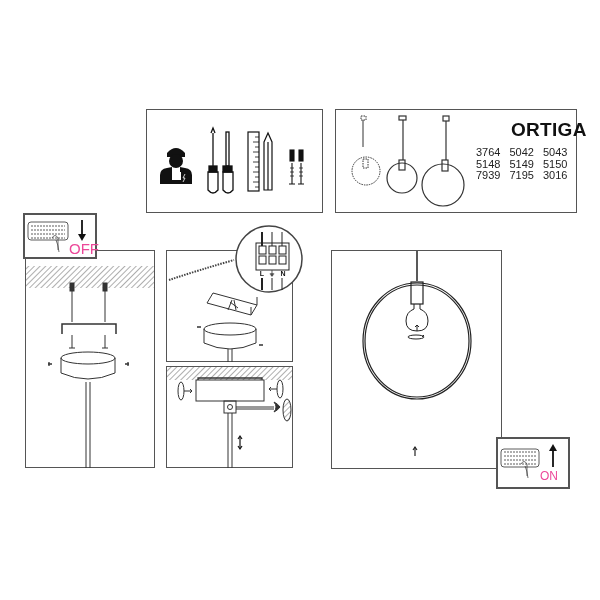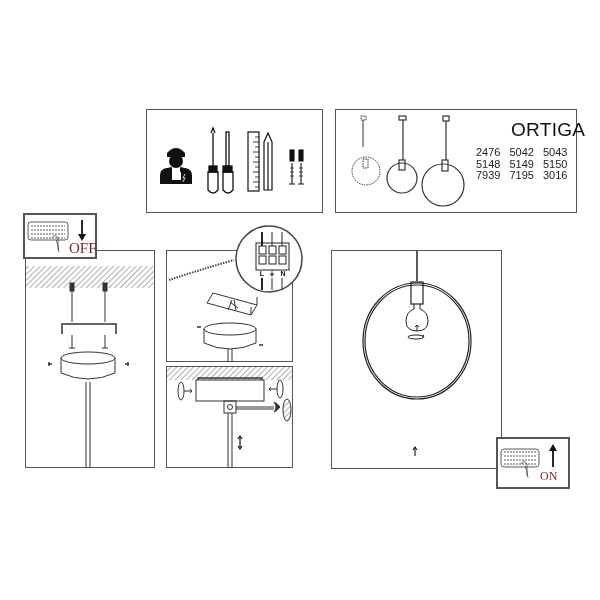--- a/index.html
+++ b/index.html
@@ -1,22 +1,22 @@
 <!DOCTYPE html>
 <html><head>
 <meta charset="utf-8">
 <style>
   html, body { margin:0; padding:0; background:#ffffff; }
   body { width:600px; height:600px; position:relative; overflow:hidden; font-family:"Liberation Sans", sans-serif; color:#111; }
   .box { position:absolute; border:1.6px solid #555; background:#fff; box-sizing:border-box; }
   svg { position:absolute; left:0; top:0; }
-  .title { position:absolute; font-weight:normal; font-size:19px; letter-spacing:0.3px; color:#111; }
+  .title { position:absolute; font-weight:bold; font-size:19px; letter-spacing:0.3px; color:#111; }
   .codes { position:absolute; font-size:11px; line-height:11.5px; color:#222; }
   .codes .row { display:flex; gap:9px; }
-  .sw-label { position:absolute; font-size:16px; color:#7f1d1d; font-family:Liberation Serif, serif; }
+  .sw-label { position:absolute; font-size:16px; color:#ec4899; font-family:Liberation Sans, sans-serif; }
 </style>
 </head>
 <body>
 
 <div class="box" style="left:146px;top:109px;width:177px;height:104px;"></div>
 <svg width="600" height="600">
 
   <g fill="#111">
     <path d="M167 153 q9 -10 18 0 v4 h-18z"></path>
     <circle cx="176" cy="161" r="7"></circle>
@@ -88,21 +88,21 @@
       <rect x="443" y="116" width="6" height="5"></rect>
       <line x1="446" y1="121" x2="446" y2="160"></line>
       <circle cx="443" cy="185" r="21"></circle>
       <rect x="442" y="160" width="6" height="11"></rect>
     </g>
   </g>
 </svg>
 <div class="title" style="left:511px;top:119px;">ORTIGA</div>
 <div class="codes" style="left:476px;top:147px;">
   <div class="row">
-    <span>2476</span>
+    <span>3764</span>
     <span>5042</span>
     <span>5043</span>
   </div>
   <div class="row">
     <span>5148</span>
     <span>5149</span>
     <span>5150</span>
   </div>
   <div class="row">
     <span>7939</span>

